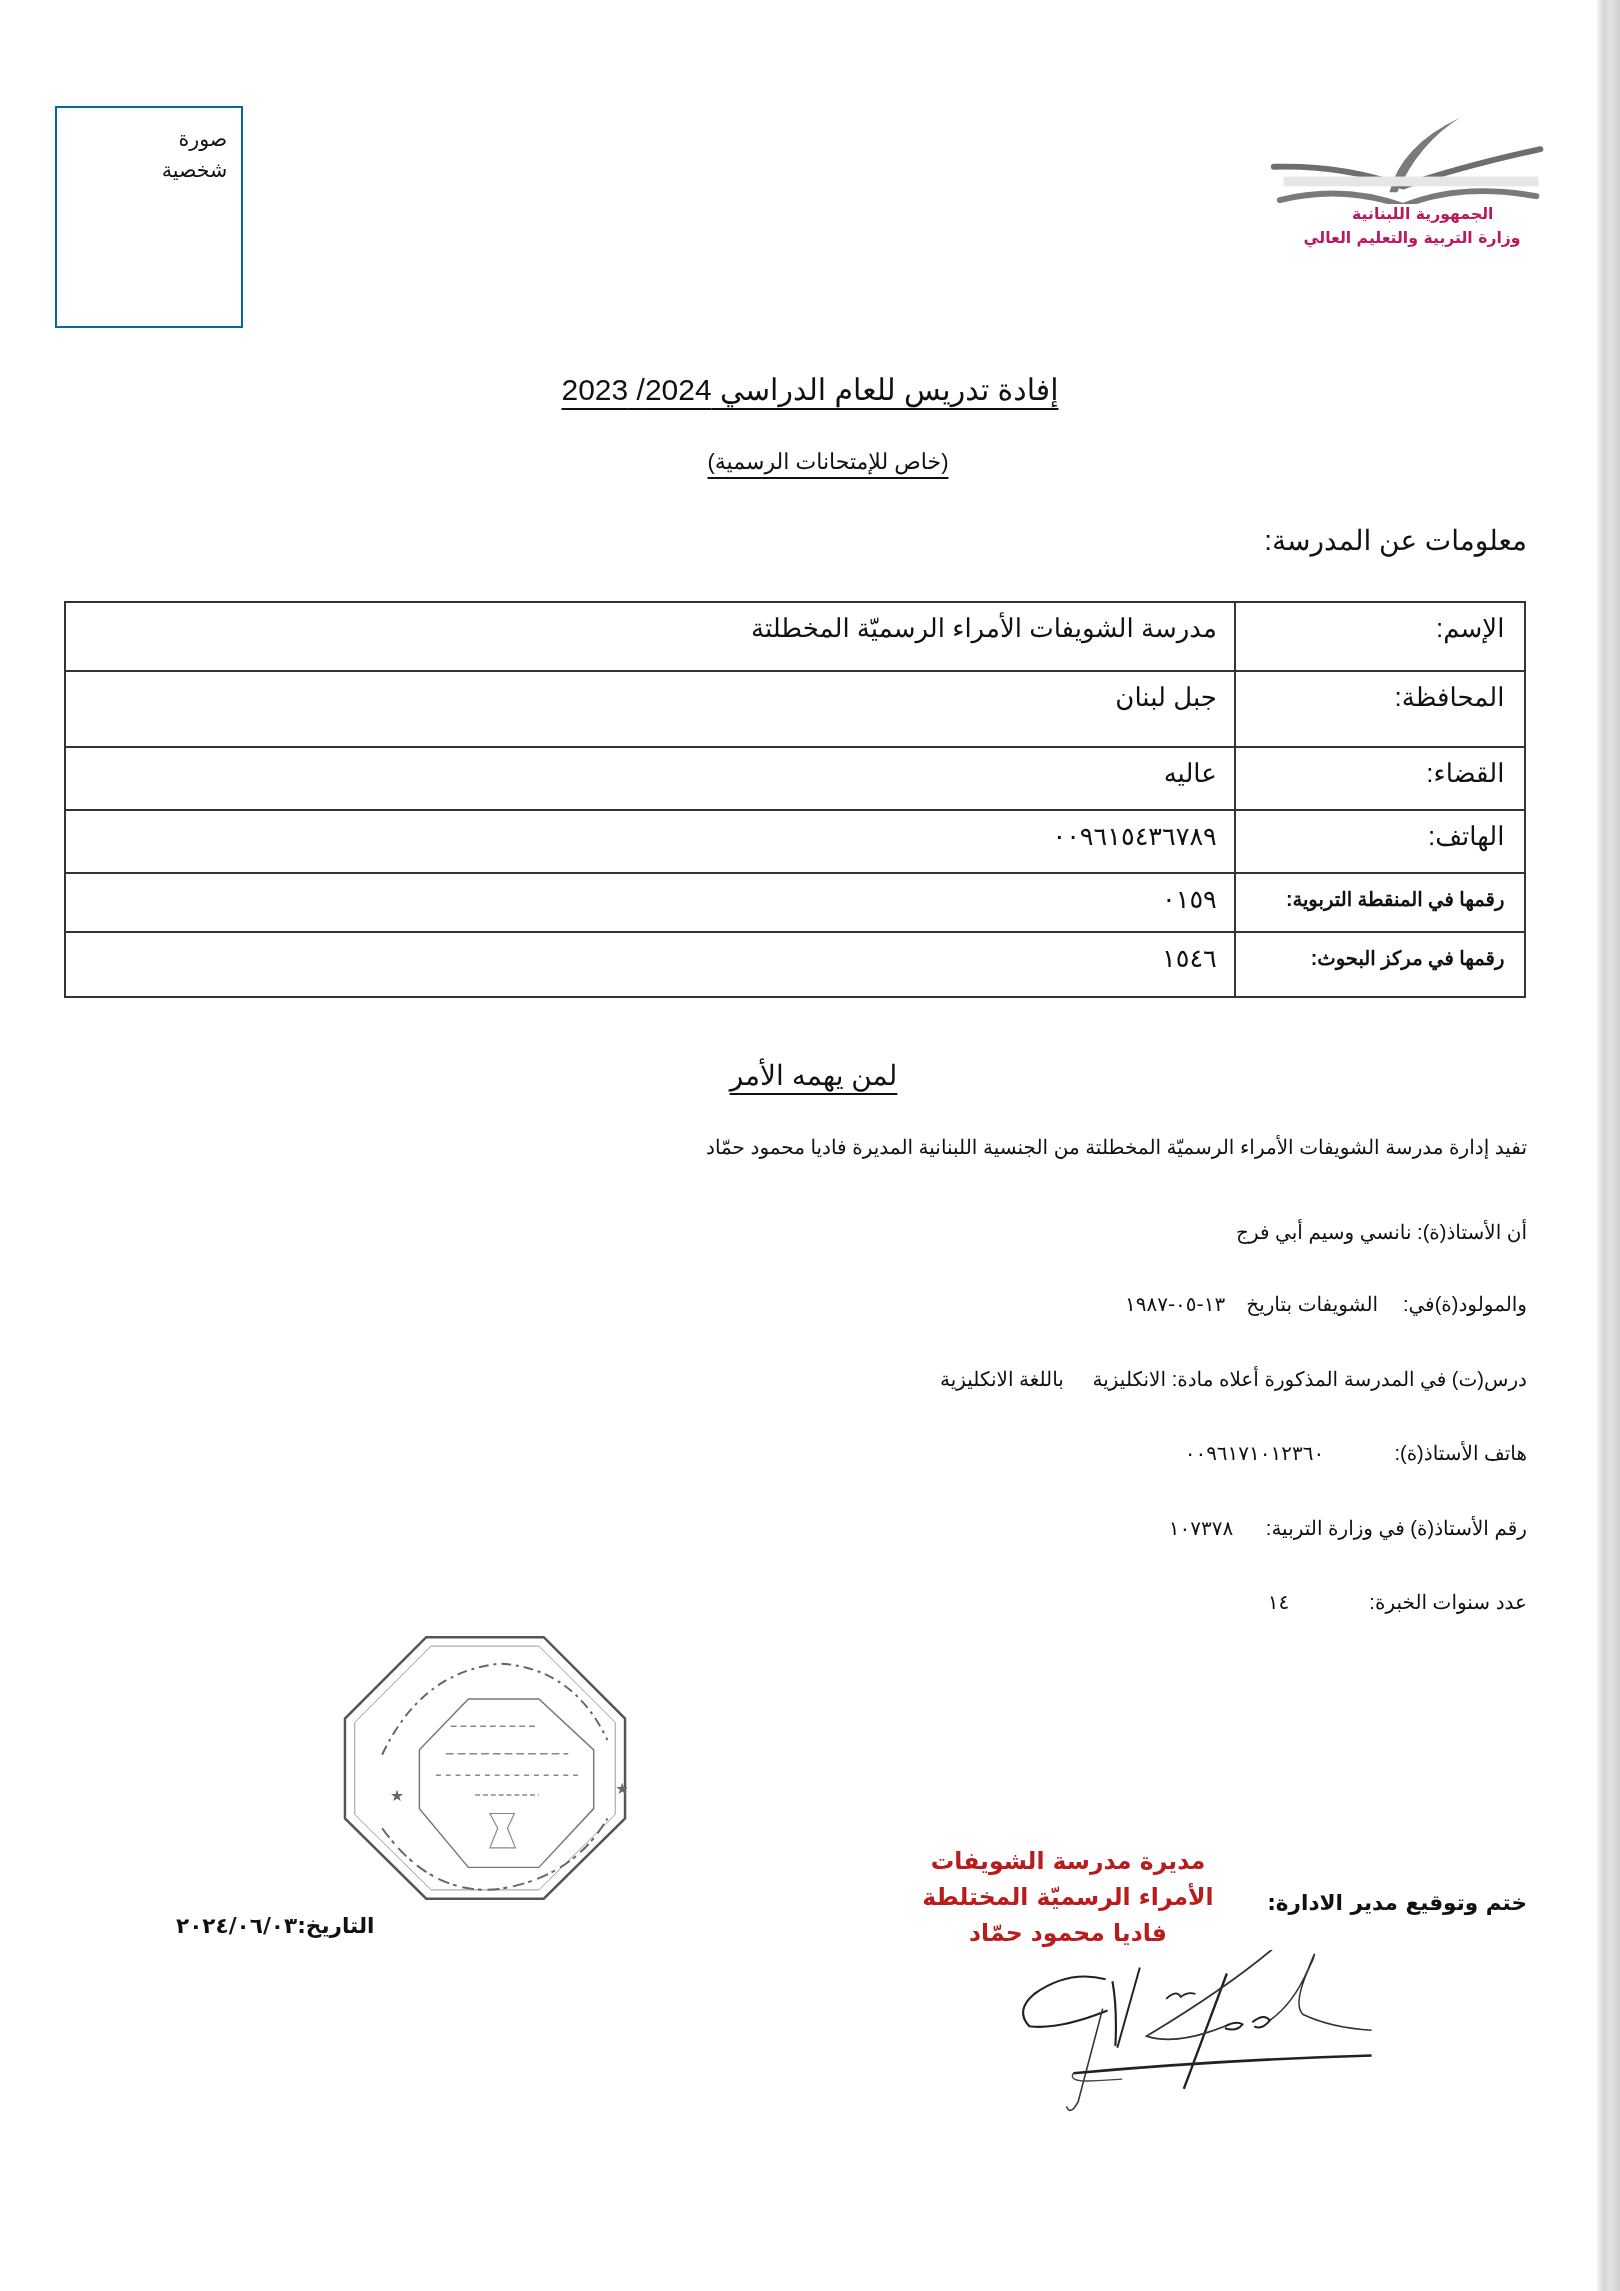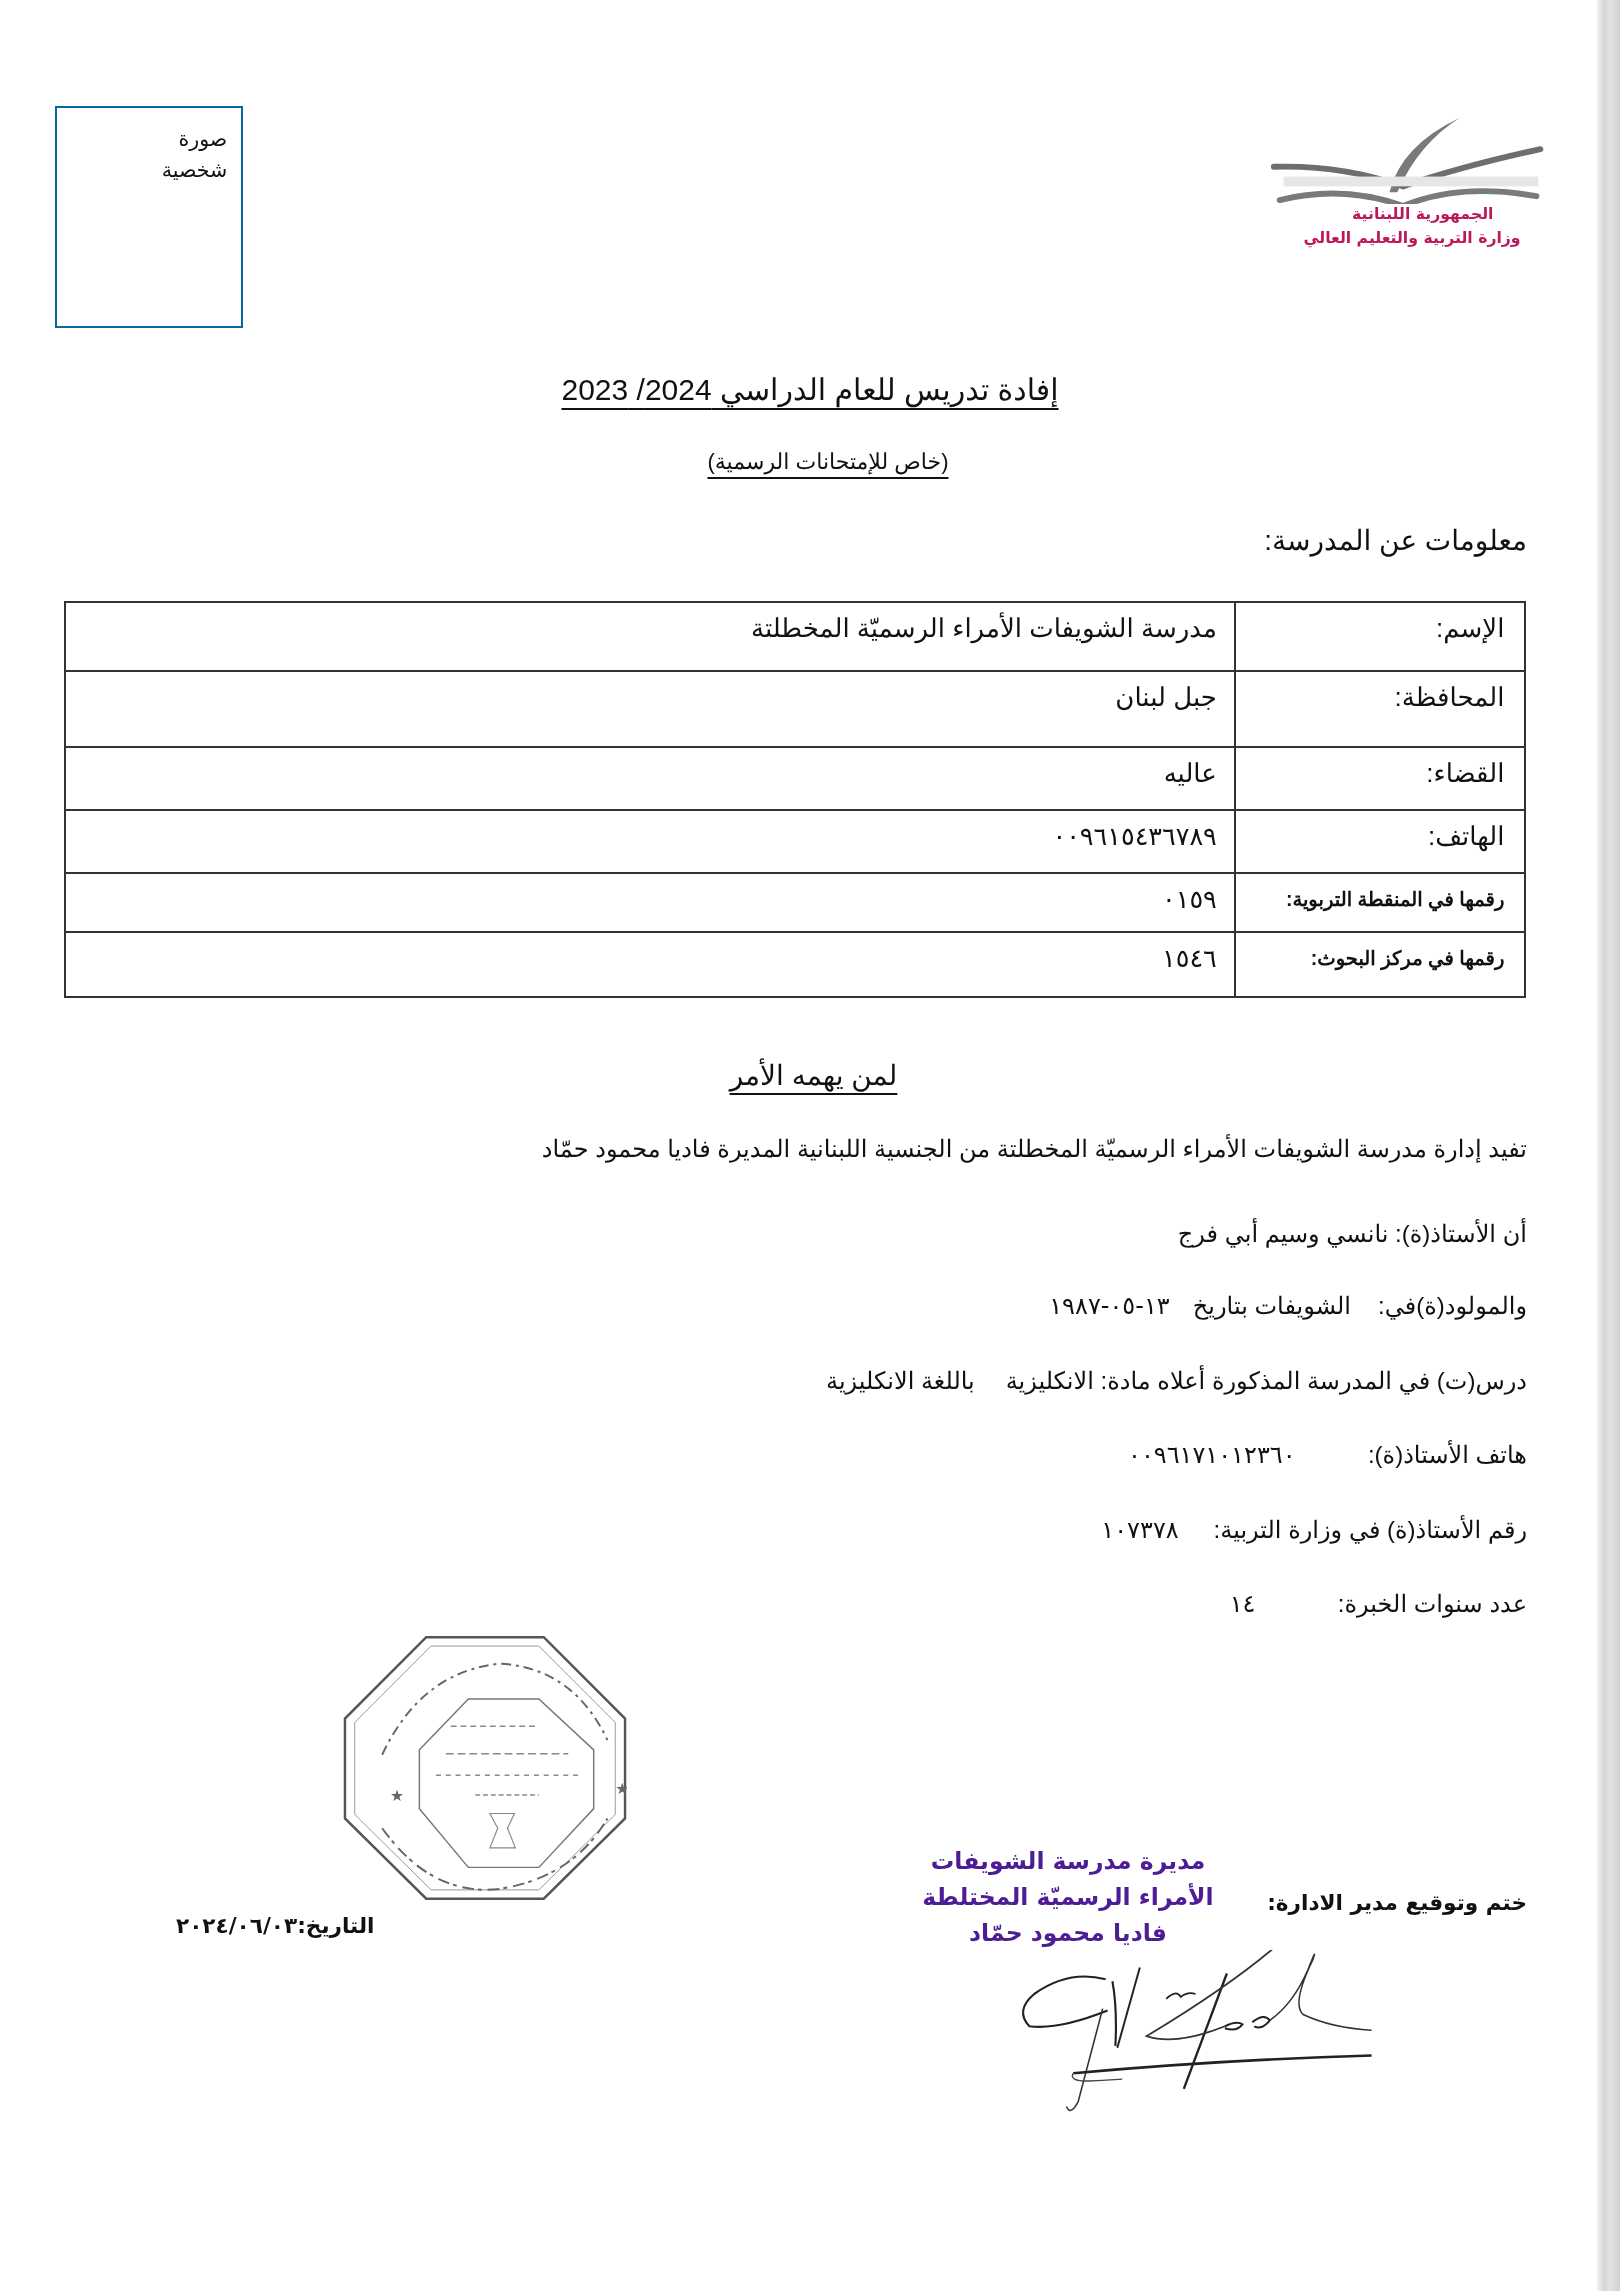--- a/index.html
+++ b/index.html
@@ -61,37 +61,37 @@
   .cell-text.num { font-family: "DejaVu Sans", sans-serif; font-size: 25.5px; letter-spacing: 2px; }
 
   .to-whom {
     position: absolute; left: 0; width: 1627px; text-align: center; top: 1059px; direction: rtl;
     font-family: "Liberation Sans", sans-serif; font-size: 28px;
   }
   .to-whom span { text-decoration: underline; text-underline-offset: 7.8px; text-decoration-thickness: 2px; }
 
   .para {
     position: absolute; right: 93px; direction: rtl; text-align: right; white-space: nowrap;
-    font-family: "Liberation Sans", sans-serif; font-size: 24px;
+    font-family: "Liberation Sans", sans-serif; font-size: 20px;
   }
   .para .val { font-family: "DejaVu Sans", sans-serif; letter-spacing: 2px; }
   .p1 { top: 1135px; }
   .p2 { top: 1220px; }
   .p3 { top: 1292px; }
   .p4 { top: 1367px; }
   .p5 { top: 1441px; }
   .p6 { top: 1516px; }
   .p7 { top: 1590px; }
   .gap { display: inline-block; }
 
   .stamp { position: absolute; left: 343px; top: 1632px; width: 284px; height: 270px; }
 
   .principal-stamp {
     position: absolute; left: 882px; top: 1843px; width: 372px; text-align: center; direction: rtl;
-    font-family: "DejaVu Sans", sans-serif; font-weight: bold; color: #4c1d95;
+    font-family: "DejaVu Sans", sans-serif; font-weight: bold; color: #b91c1c;
     font-size: 23.5px; line-height: 36px;
   }
   .sign-label {
     position: absolute; right: 93px; top: 1890px; direction: rtl;
     font-family: "DejaVu Sans", sans-serif; font-weight: bold; font-size: 21.6px;
   }
   .date-line {
     position: absolute; left: 176px; top: 1913px; direction: rtl;
     font-family: "DejaVu Sans", sans-serif; font-weight: bold; font-size: 21.6px;
   }

